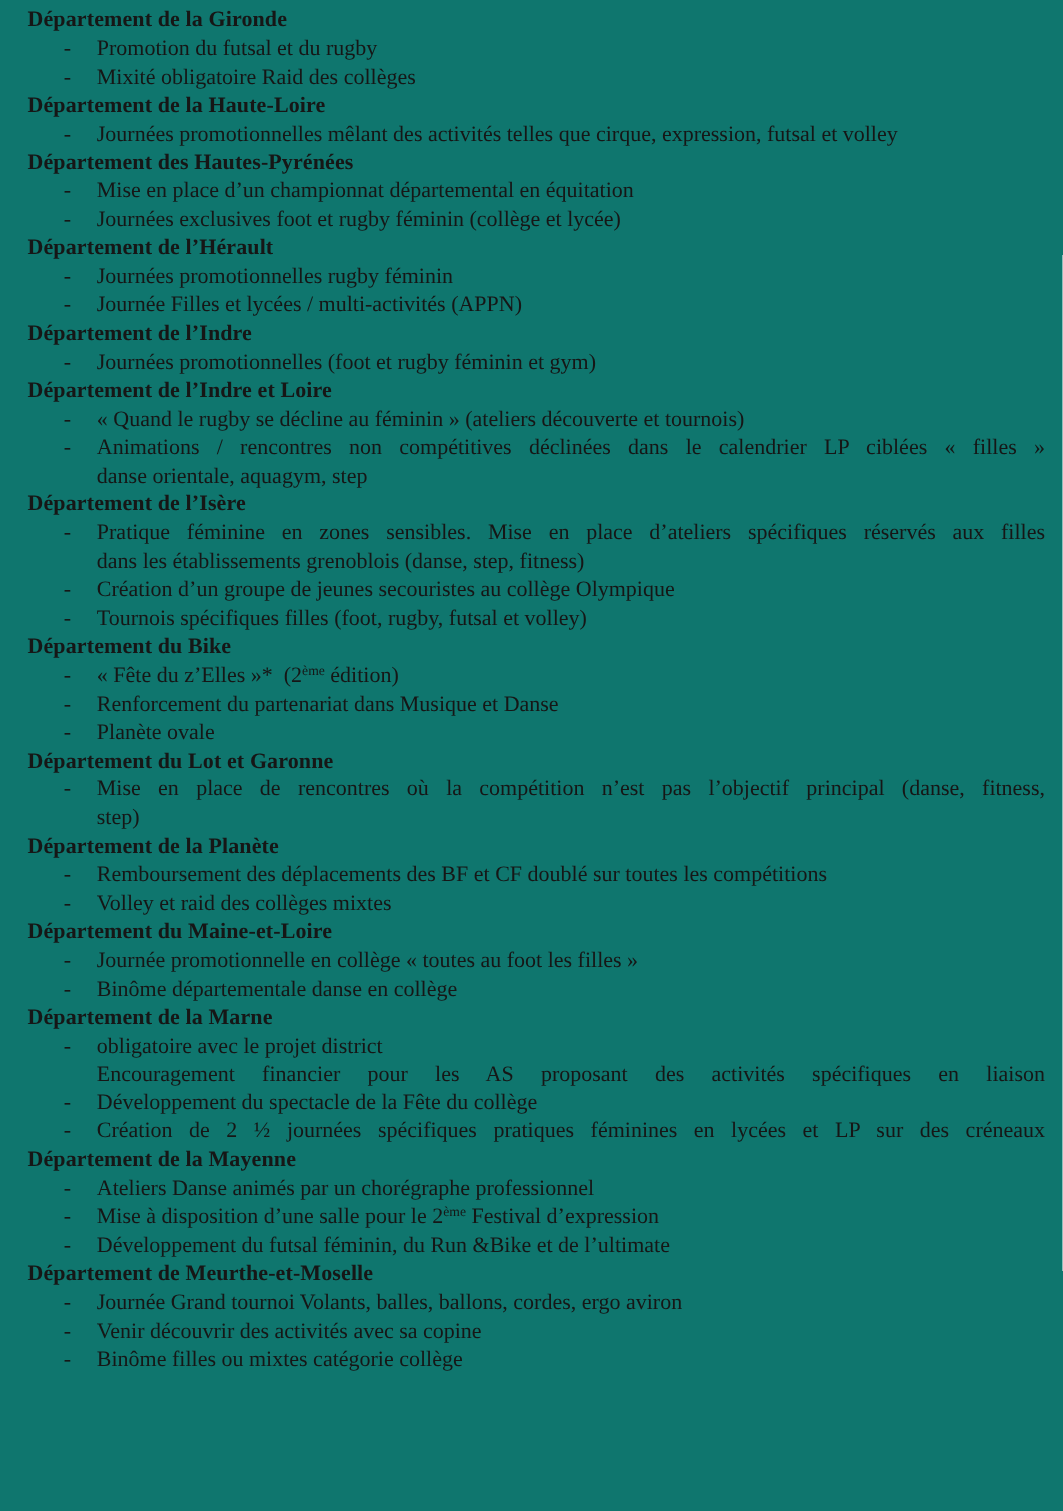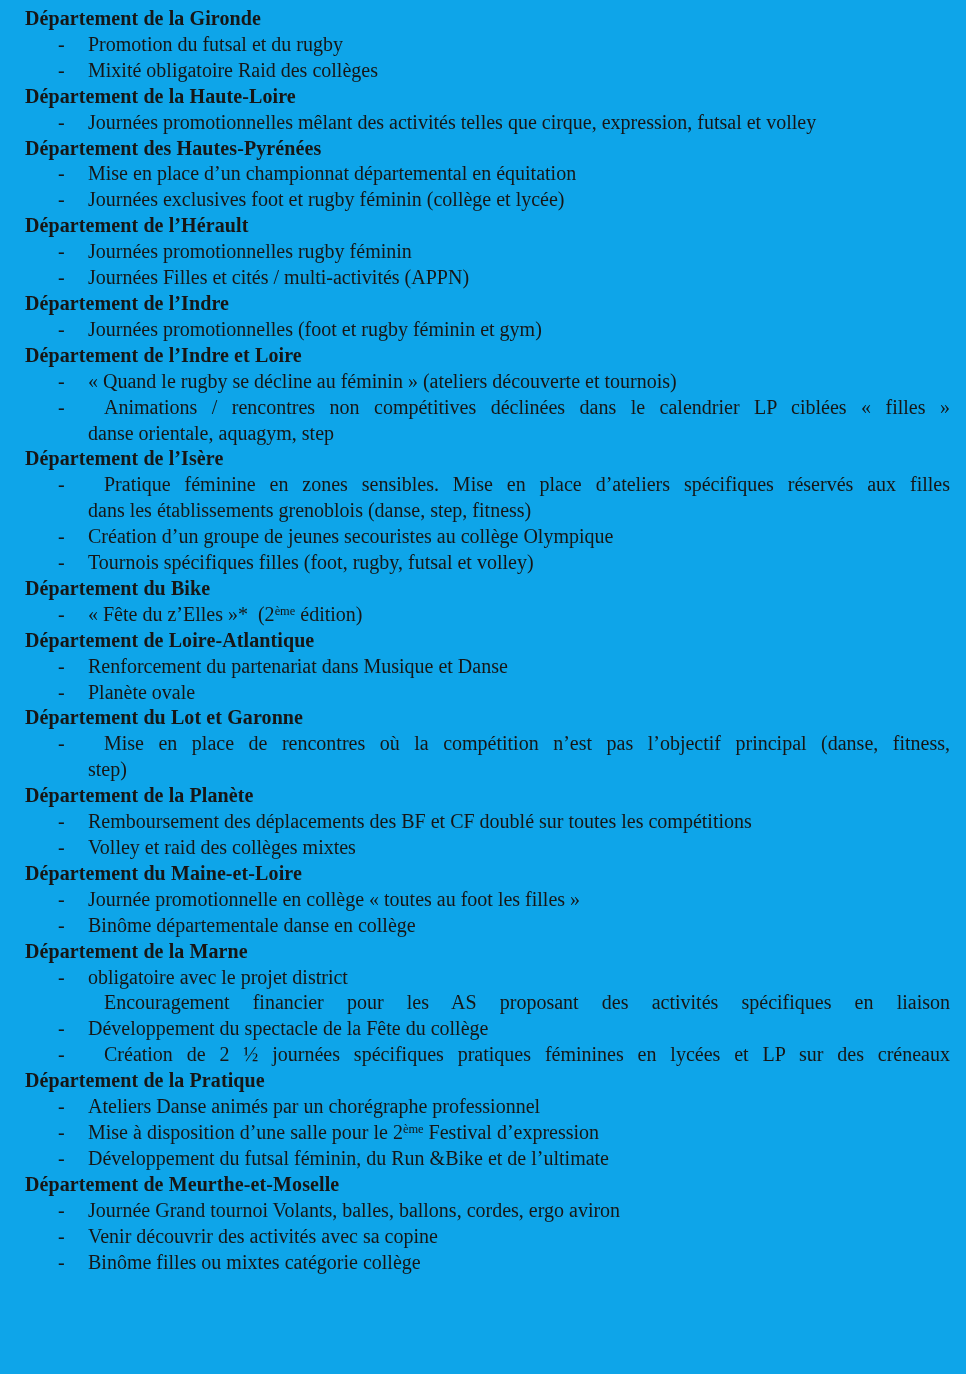--- a/index.html
+++ b/index.html
@@ -5,21 +5,21 @@
   html, body {
     margin: 0;
     padding: 0;
     background: #ffffff;
   }
   .page {
     position: relative;
     width: 966px;
     height: 1374px;
     box-sizing: border-box;
-    background: #0ea5e9;
+    background: #0f766e;
     color: #161616;
     font-family: "Liberation Serif", "DejaVu Serif", serif;
     font-size: 20px;
     line-height: 25.9px;
     padding: 6px 16px 0 25px;
     overflow: hidden;
   }
   .section-heading {
     font-weight: bold;
     white-space: pre;
@@ -34,21 +34,20 @@
     left: 33px;
     top: 0;
   }
   .line {
     white-space: pre;
   }
   .line.justified {
     white-space: normal;
     text-align: justify;
     text-align-last: justify;
-    margin-left: 16px;
   }
   sup.sup {
     font-size: 0.62em;
     line-height: 0;
     vertical-align: 0.52em;
     letter-spacing: 0;
   }
 </style>
 </head>
 <body>
@@ -78,21 +77,21 @@
         <span class="bullet-dash">-</span>
         <div class="line">Journées exclusives foot et rugby féminin (collège et lycée)</div>
       </div>
       <div class="section-heading">Département de l’Hérault</div>
       <div class="list-item">
         <span class="bullet-dash">-</span>
         <div class="line">Journées promotionnelles rugby féminin</div>
       </div>
       <div class="list-item">
         <span class="bullet-dash">-</span>
-        <div class="line">Journées Filles et cités / multi-activités (APPN)</div>
+        <div class="line">Journée Filles et lycées / multi-activités (APPN)</div>
       </div>
       <div class="section-heading">Département de l’Indre</div>
       <div class="list-item">
         <span class="bullet-dash">-</span>
         <div class="line">Journées promotionnelles (foot et rugby féminin et gym)</div>
       </div>
       <div class="section-heading">Département de l’Indre et Loire</div>
       <div class="list-item">
         <span class="bullet-dash">-</span>
         <div class="line">« Quand le rugby se décline au féminin » (ateliers découverte et tournois)</div>
@@ -114,21 +113,20 @@
       </div>
       <div class="list-item">
         <span class="bullet-dash">-</span>
         <div class="line">Tournois spécifiques filles (foot, rugby, futsal et volley)</div>
       </div>
       <div class="section-heading">Département du Bike</div>
       <div class="list-item">
         <span class="bullet-dash">-</span>
         <div class="line">« Fête du z’Elles »*  (2<sup class="sup">ème</sup> édition)</div>
       </div>
-      <div class="section-heading">Département de Loire-Atlantique</div>
       <div class="list-item">
         <span class="bullet-dash">-</span>
         <div class="line">Renforcement du partenariat dans Musique et Danse</div>
       </div>
       <div class="list-item">
         <span class="bullet-dash">-</span>
         <div class="line">Planète ovale</div>
       </div>
       <div class="section-heading">Département du Lot et Garonne</div>
       <div class="list-item">
@@ -161,21 +159,21 @@
         <div class="line justified">Encouragement financier pour les AS proposant des activités spécifiques en liaison</div>
       </div>
       <div class="list-item">
         <span class="bullet-dash">-</span>
         <div class="line">Développement du spectacle de la Fête du collège</div>
       </div>
       <div class="list-item">
         <span class="bullet-dash">-</span>
         <div class="line justified">Création de 2 ½ journées spécifiques pratiques féminines en lycées et LP sur des créneaux</div>
       </div>
-      <div class="section-heading">Département de la Pratique</div>
+      <div class="section-heading">Département de la Mayenne</div>
       <div class="list-item">
         <span class="bullet-dash">-</span>
         <div class="line">Ateliers Danse animés par un chorégraphe professionnel</div>
       </div>
       <div class="list-item">
         <span class="bullet-dash">-</span>
         <div class="line">Mise à disposition d’une salle pour le 2<sup class="sup">ème</sup> Festival d’expression</div>
       </div>
       <div class="list-item">
         <span class="bullet-dash">-</span>

